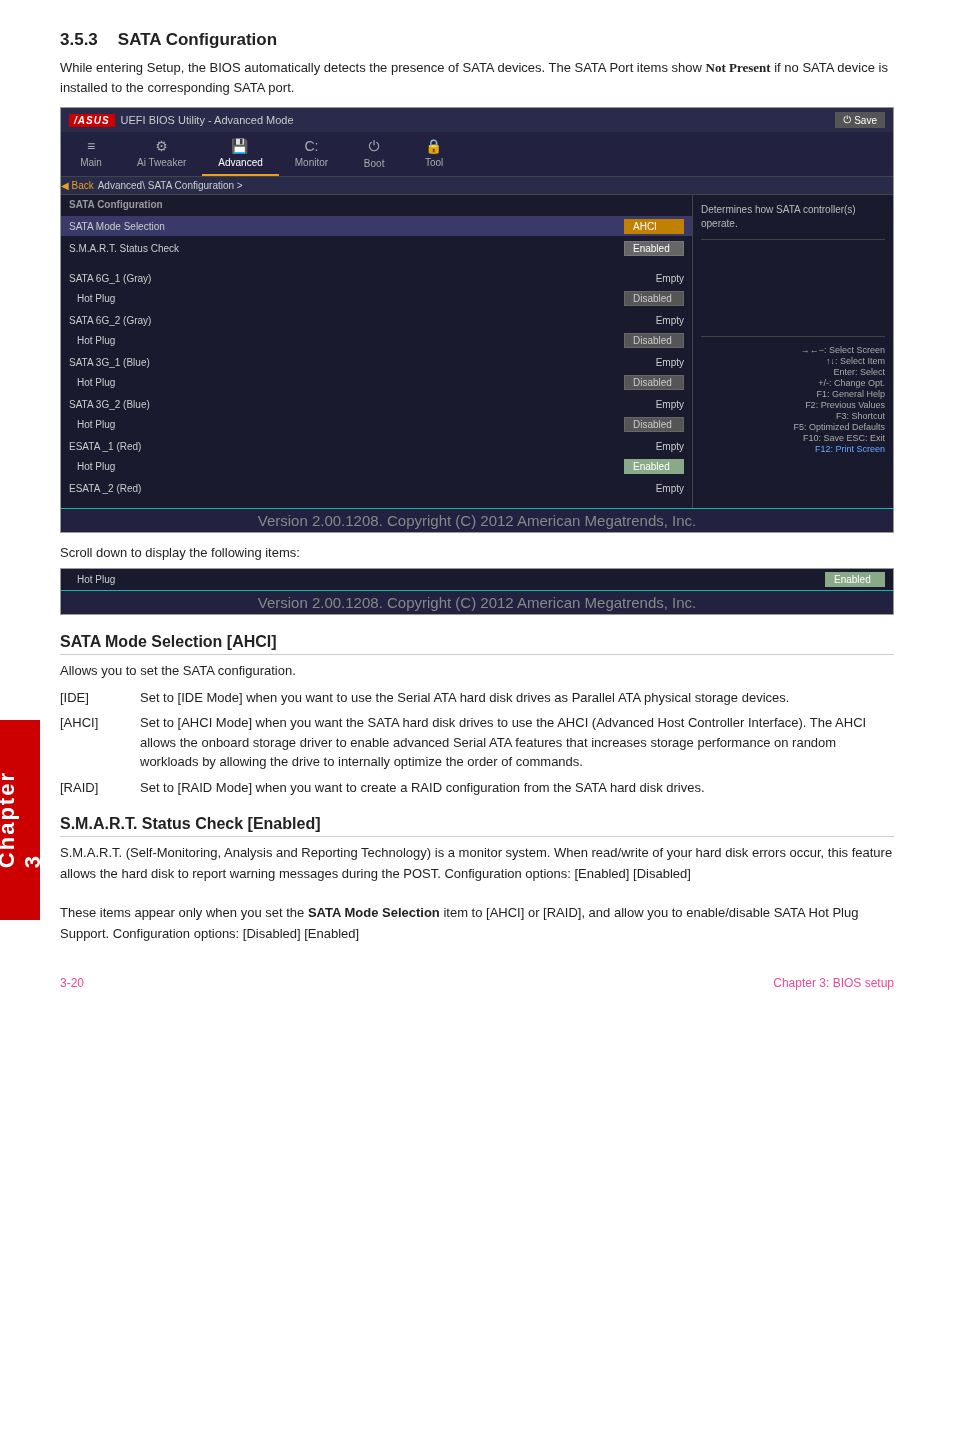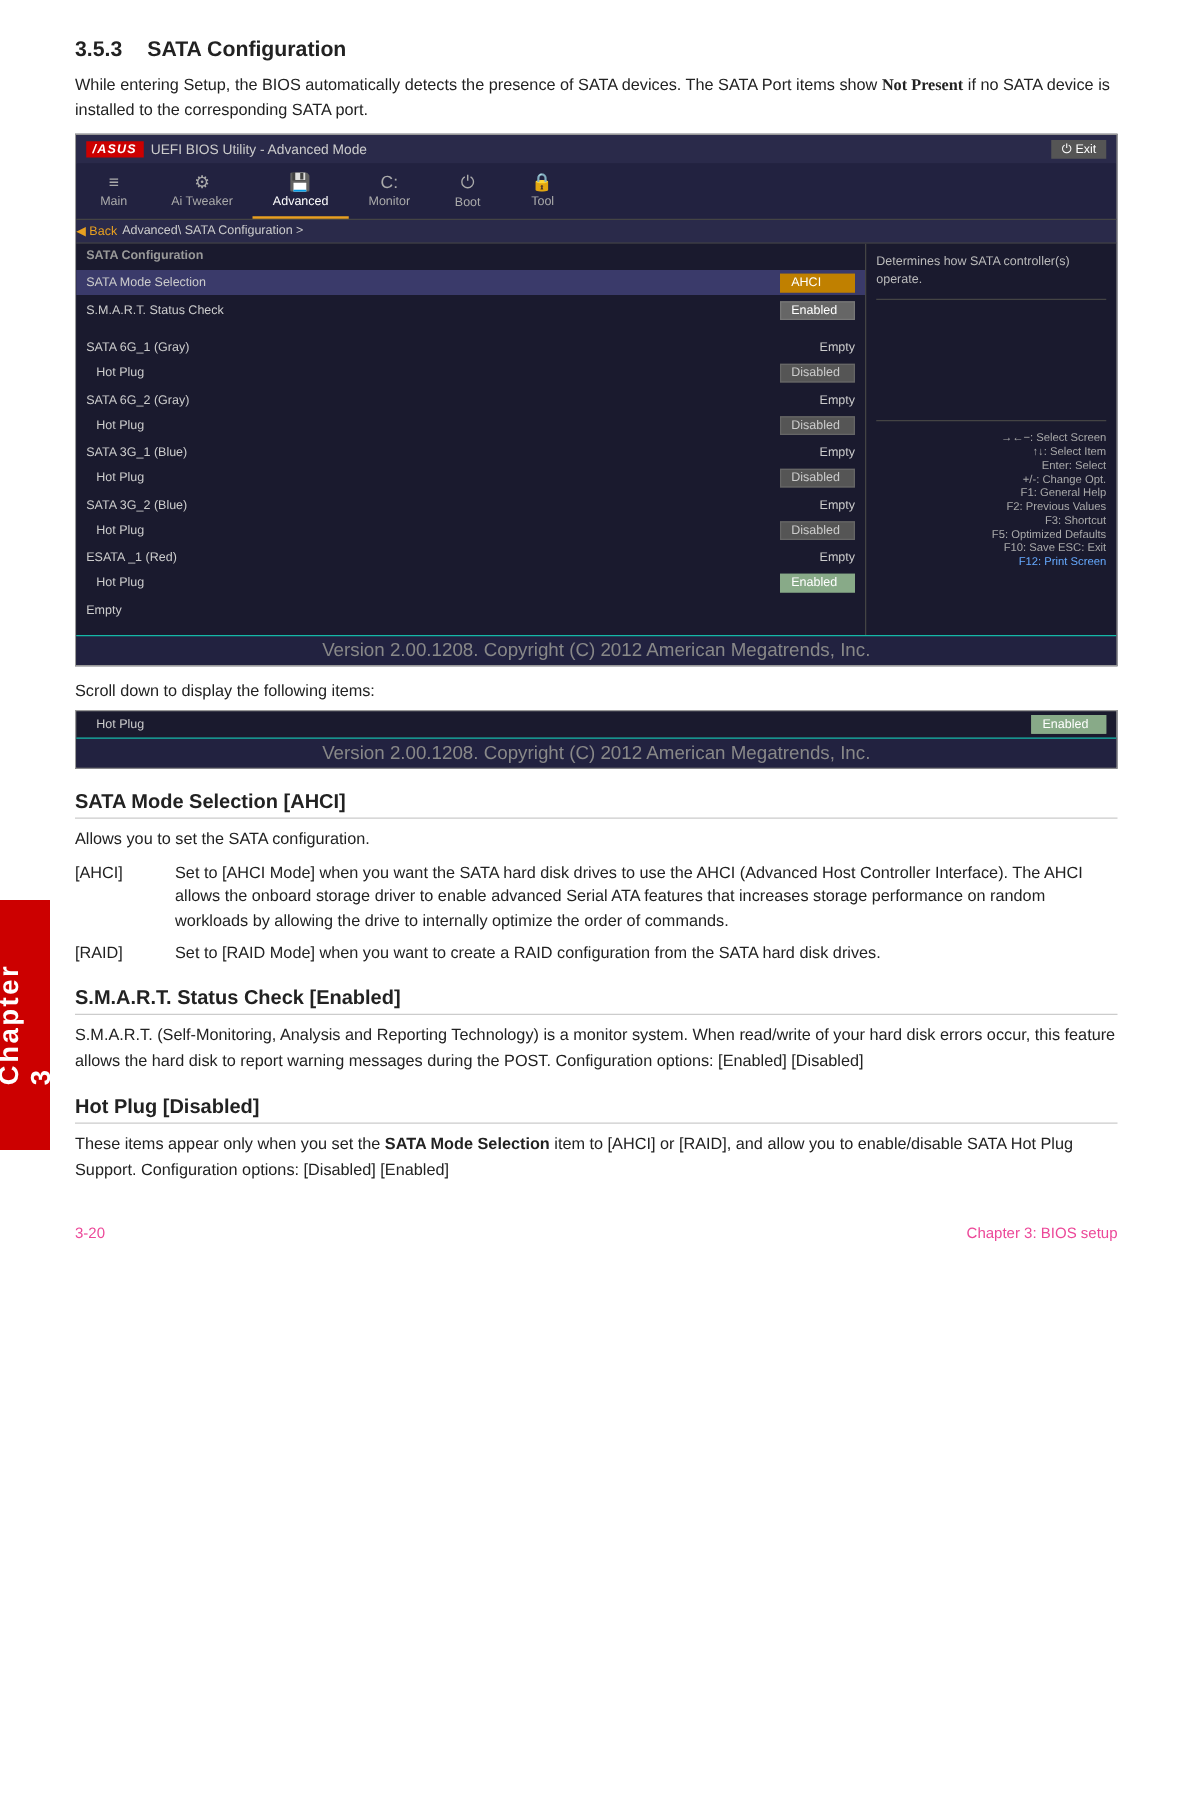--- a/index.html
+++ b/index.html
@@ -325,21 +325,21 @@
 
     <div class="bios-window">
 
       <div class="bios-titlebar">
         <div class="bios-titlebar-left">
           <span class="bios-logo">/ASUS</span>
           <span class="bios-title-text">UEFI BIOS Utility - Advanced Mode</span>
         </div>
         <button class="bios-exit-btn">
           <span>⏻</span>
-          <span>Exit</span>
+          <span>Save</span>
         </button>
       </div>
 
       <div class="bios-nav">
         <div class="bios-nav-item">
           <span class="nav-icon">≡</span>
           <span>Main</span>
         </div>
         <div class="bios-nav-item">
           <span class="nav-icon">⚙</span>
@@ -424,20 +424,21 @@
           <div class="bios-row header-row">
             <span class="bios-row-label">ESATA _1 (Red)</span>
             <span class="bios-row-value">Empty</span>
           </div>
           <div class="bios-row">
             <span class="bios-row-label">Hot Plug</span>
             <span class="bios-badge enabled-green">Enabled</span>
           </div>
 
           <div class="bios-row header-row">
+            <span class="bios-row-label">ESATA _2 (Red)</span>
             <span class="bios-row-value">Empty</span>
           </div>
 
           <div style="height: 10px;"></div>
         </div>
 
         <div class="bios-right">
           <div class="bios-help-text">Determines how SATA controller(s) operate.</div>
           <hr class="bios-help-divider">
           <div style="height:80px;"></div>
@@ -468,37 +469,40 @@
         <span class="bios-badge enabled-green">Enabled</span>
       </div>
       <div class="bios-version-bar">Version  2.00.1208.  Copyright (C) 2012 American Megatrends, Inc.</div>
     </div>
 
     <div class="content-section">
       <h2 class="content-section-title">SATA Mode Selection [AHCI]</h2>
       <p class="content-para">Allows you to set the SATA configuration.</p>
       <div class="definition-table">
         <div class="def-row">
+          <span class="def-term">[IDE]</span>
+          <span class="def-desc">Set to [IDE Mode] when you want to use the Serial ATA hard disk drives as Parallel ATA physical storage devices.</span>
+        </div>
+        <div class="def-row">
           <span class="def-term">[AHCI]</span>
           <span class="def-desc">Set to [AHCI Mode] when you want the SATA hard disk drives to use the AHCI (Advanced Host Controller Interface). The AHCI allows the onboard storage driver to enable advanced Serial ATA features that increases storage performance on random workloads by allowing the drive to internally optimize the order of commands.</span>
         </div>
         <div class="def-row">
           <span class="def-term">[RAID]</span>
           <span class="def-desc">Set to [RAID Mode] when you want to create a RAID configuration from the SATA hard disk drives.</span>
         </div>
       </div>
     </div>
 
     <div class="content-section">
       <h2 class="content-section-title">S.M.A.R.T. Status Check [Enabled]</h2>
       <p class="content-para">S.M.A.R.T. (Self-Monitoring, Analysis and Reporting Technology) is a monitor system. When read/write of your hard disk errors occur, this feature allows the hard disk to report warning messages during the POST. Configuration options: [Enabled] [Disabled]</p>
     </div>
 
     <div class="content-section">
-      <h2 class="content-section-title">Hot Plug [Disabled]</h2>
       <p class="content-para">
         <span>These items appear only when you set the </span><strong>SATA Mode Selection</strong><span> item to [AHCI] or [RAID], and allow you to enable/disable SATA Hot Plug Support. Configuration options: [Disabled] [Enabled]</span>
       </p>
     </div>
 
     <div class="page-footer">
       <span>3-20</span>
       <span>Chapter 3: BIOS setup</span>
     </div>
 

